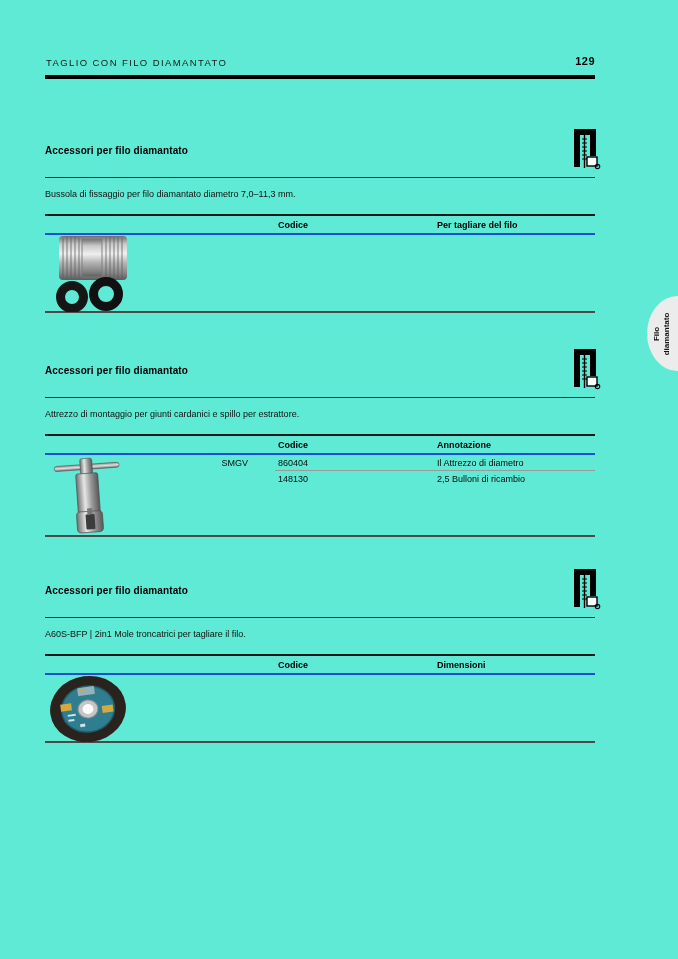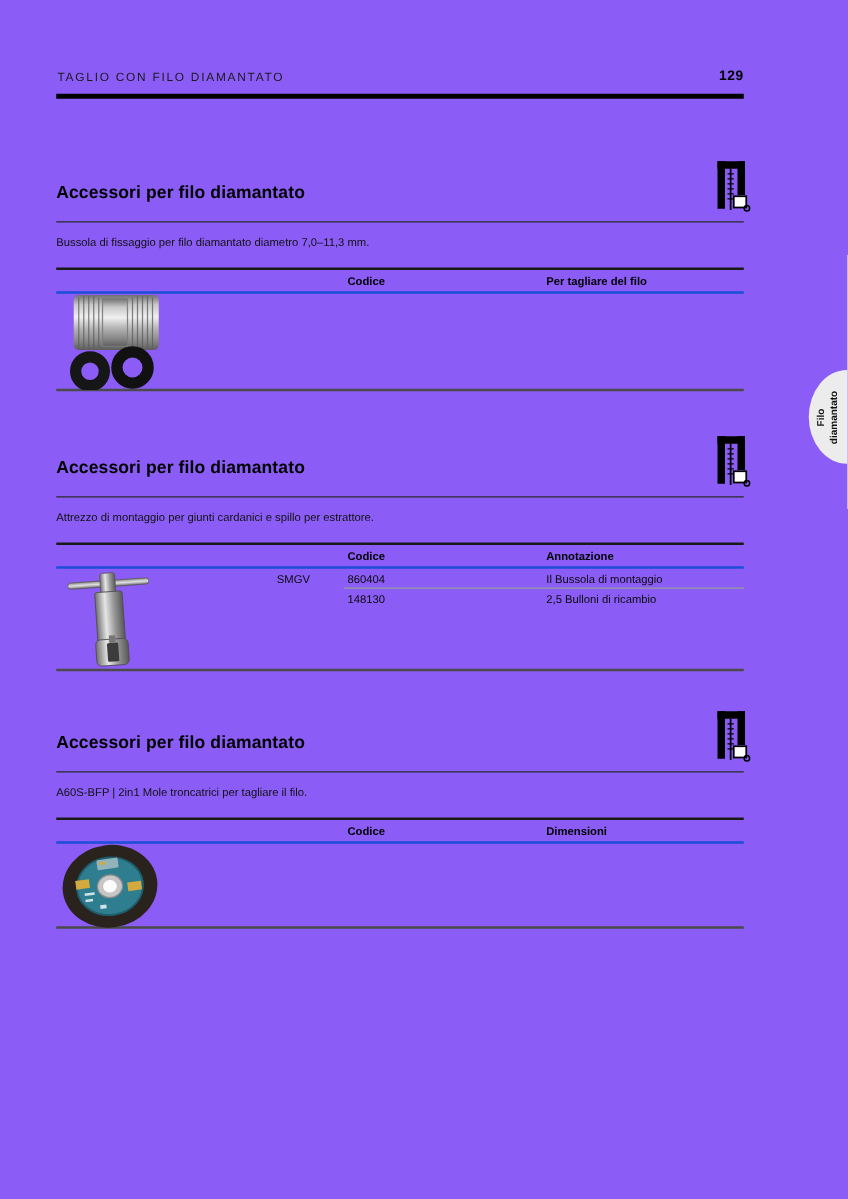--- a/index.html
+++ b/index.html
@@ -1,27 +1,27 @@
 <!DOCTYPE html>
 <html><head>
 <meta charset="utf-8">
 <style>
   html,body { margin:0; padding:0; background:#fff; }
   .page {
-    position:relative; width:678px; height:959px; background:#8b5cf6;
+    position:relative; width:678px; height:959px; background:#5eead4;
     font-family:"Liberation Sans", sans-serif; color:#000; overflow:hidden;
   }
   
   .hdr-title { position:absolute; left:46px; top:57px; font-size:9.5px; letter-spacing:1.4px; color:#1a1a1a; white-space:nowrap; }
   .hdr-page  { position:absolute; right:83px; top:55px; font-size:11px; font-weight:bold; letter-spacing:.5px; }
   .hdr-rule  { position:absolute; left:45px; width:550px; top:75px; height:4px; background:#000; }
 
   
   .section   { position:absolute; left:45px; width:550px; height:200px; }
-  .sec-title { position:absolute; left:0; top:17px; font-size:14px; font-weight:bold; letter-spacing:.1px; }
+  .sec-title { position:absolute; left:0; top:17px; font-size:10px; font-weight:bold; letter-spacing:.1px; }
   .sec-icon  { position:absolute; left:522px; top:0; width:36px; height:42px; }
   .sec-rule  { position:absolute; left:0; top:49px; width:550px; height:1px; background:#2a2a2a; }
   .sec-desc  { position:absolute; left:0; top:61px; font-size:9px; color:#111; }
 
   
   .tbl { position:absolute; left:0; top:86px; width:550px;
          border-top:2px solid #1a1a1a; border-bottom:2px solid #4a4a4a; }
   .tbl-1 { height:95px; } .tbl-2 { height:99px; } .tbl-3 { height:85px; }
   .tbl-head { position:absolute; left:0; top:0; width:100%; height:17px; border-bottom:2px solid #1d4ed8; }
   .th { position:absolute; top:4px; font-size:9px; font-weight:bold; }
@@ -144,21 +144,21 @@
 
     <div class="tbl tbl-2">
       <div class="tbl-head">
         <span class="th th-c1">Codice</span>
         <span class="th th-c2">Annotazione</span>
       </div>
       <div class="rows">
         <div class="row">
           <span class="cell cell-model">SMGV</span>
           <span class="cell cell-code">860404</span>
-          <span class="cell cell-val">Il Bussola di montaggio</span>
+          <span class="cell cell-val">Il Attrezzo di diametro</span>
           <div class="row-sep"></div>
         </div>
         <div class="row">
           <span class="cell cell-code">148130</span>
           <span class="cell cell-val">2,5 Bulloni di ricambio</span>
         </div>
       </div>
       <div class="prod" style="left:6px; top:12px;">
         <svg width="85" height="90" viewBox="0 0 85 90">
           <defs>

